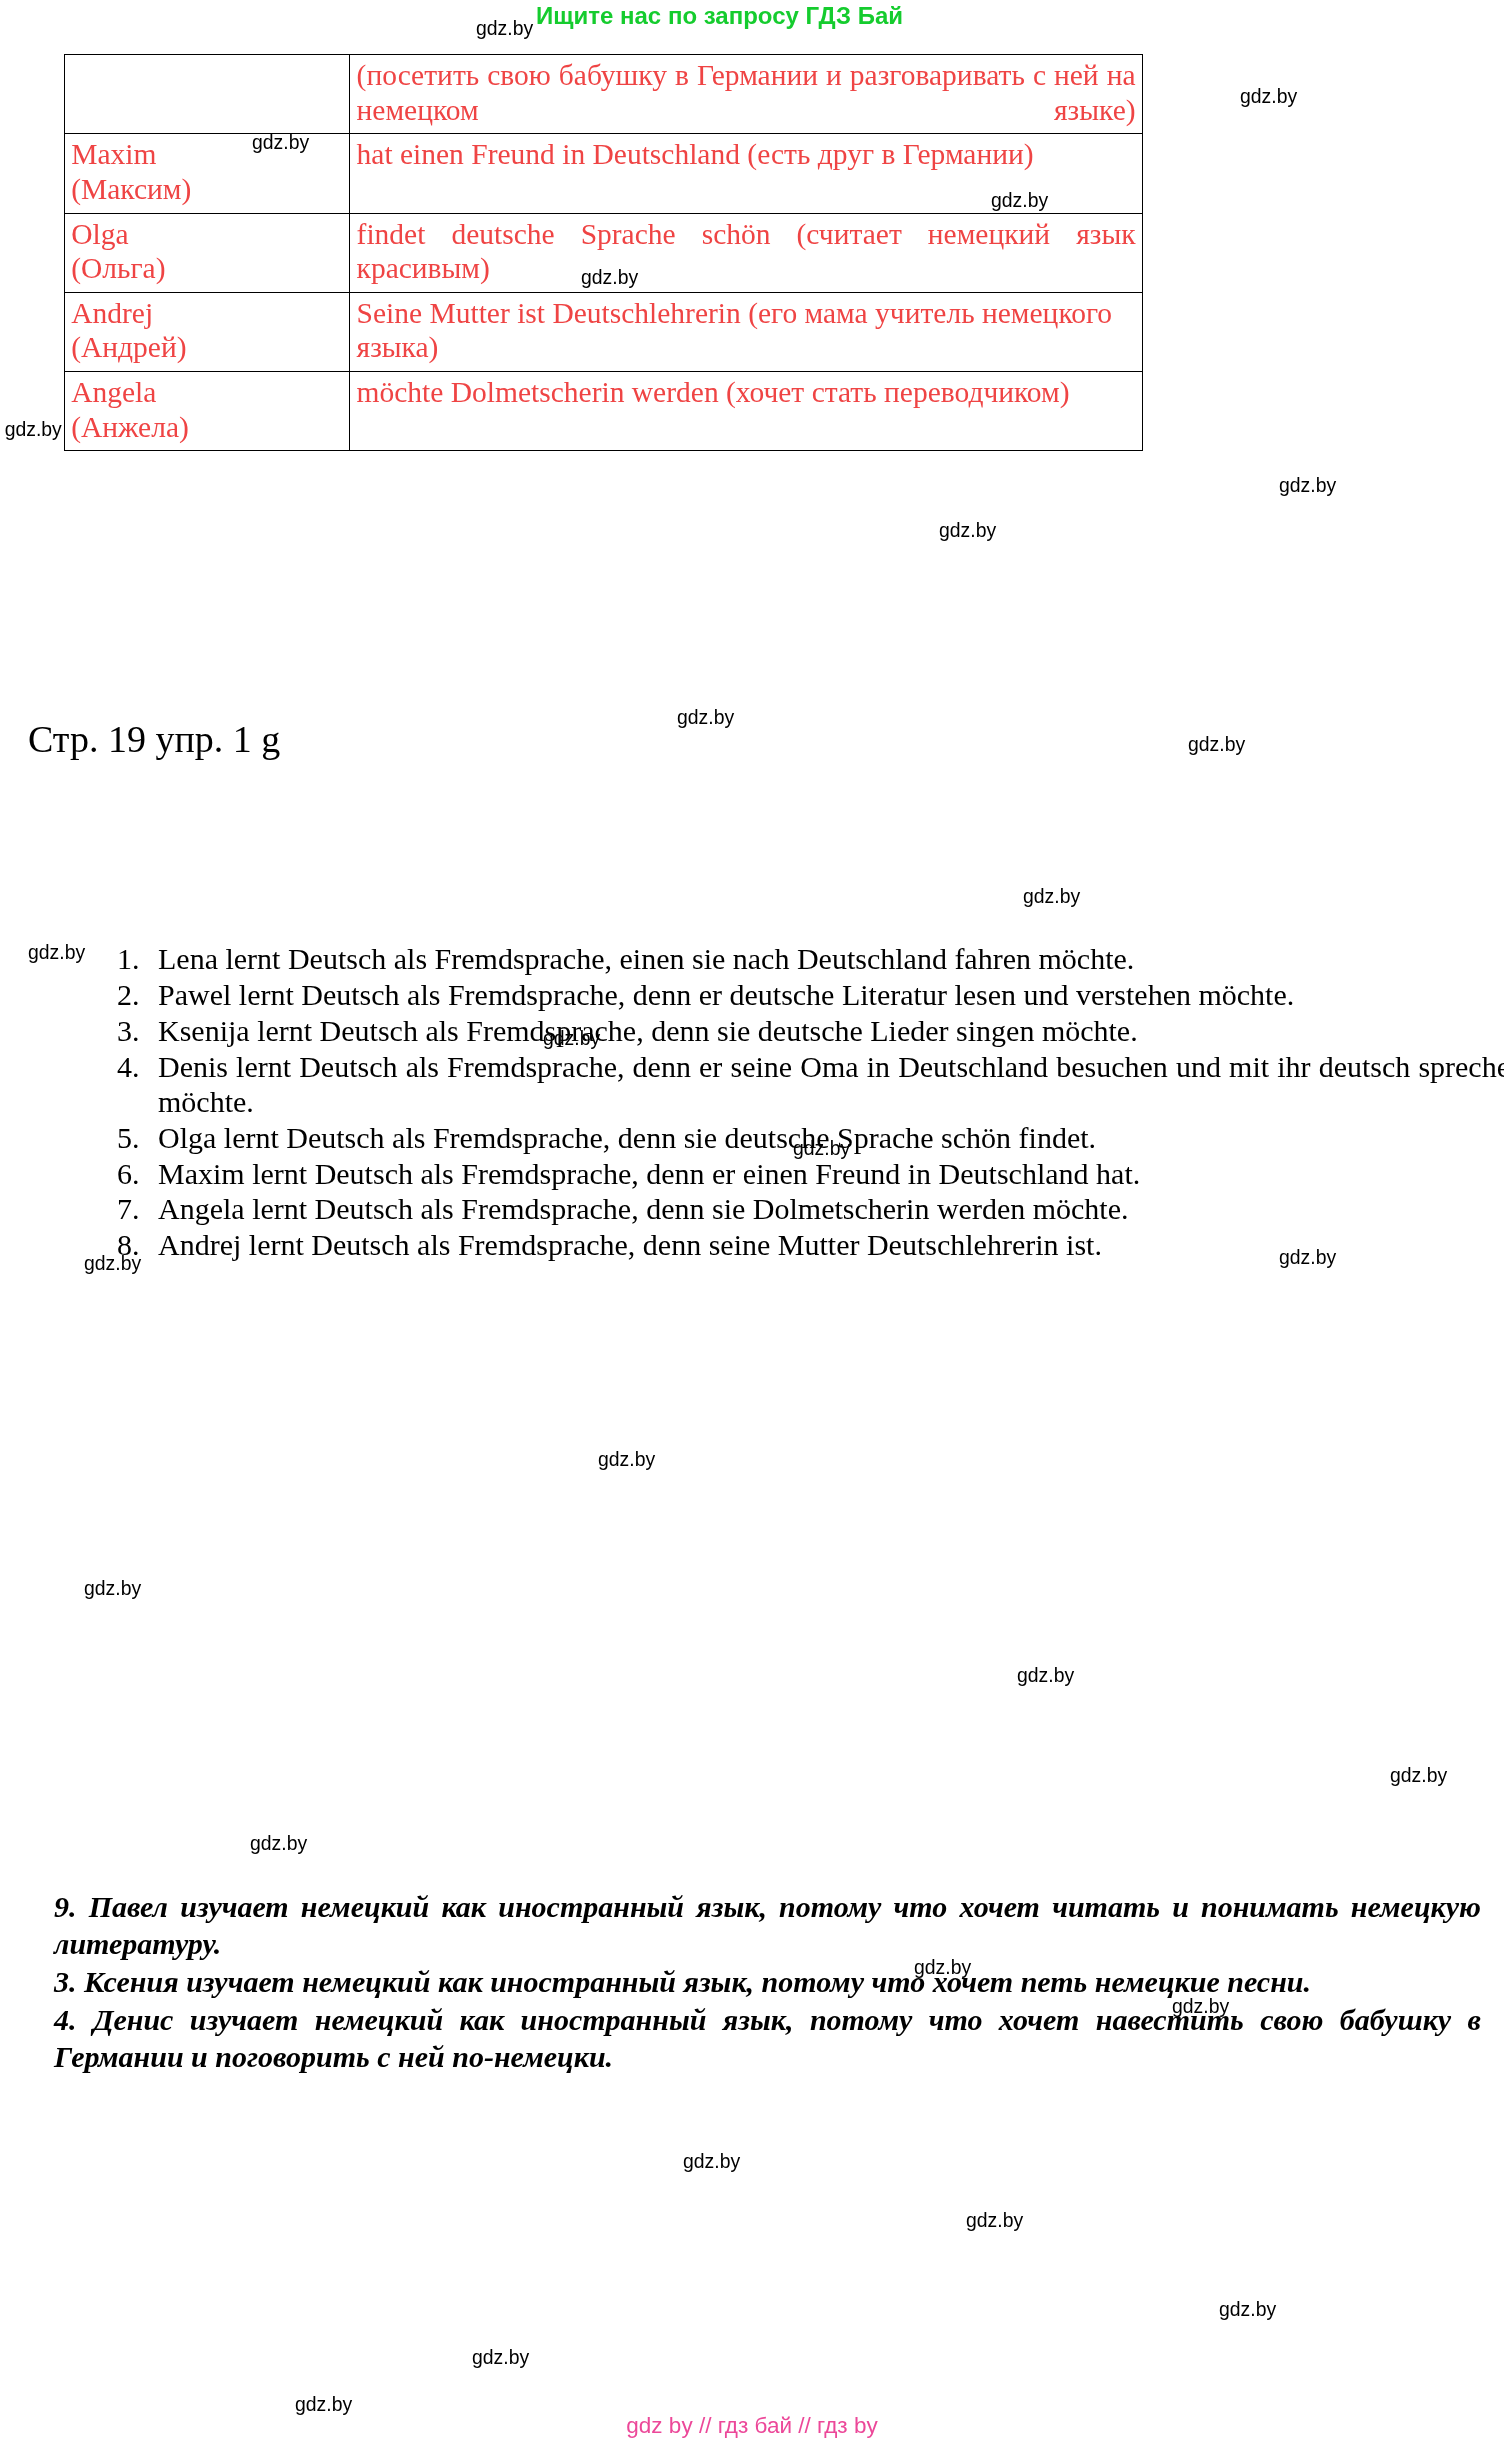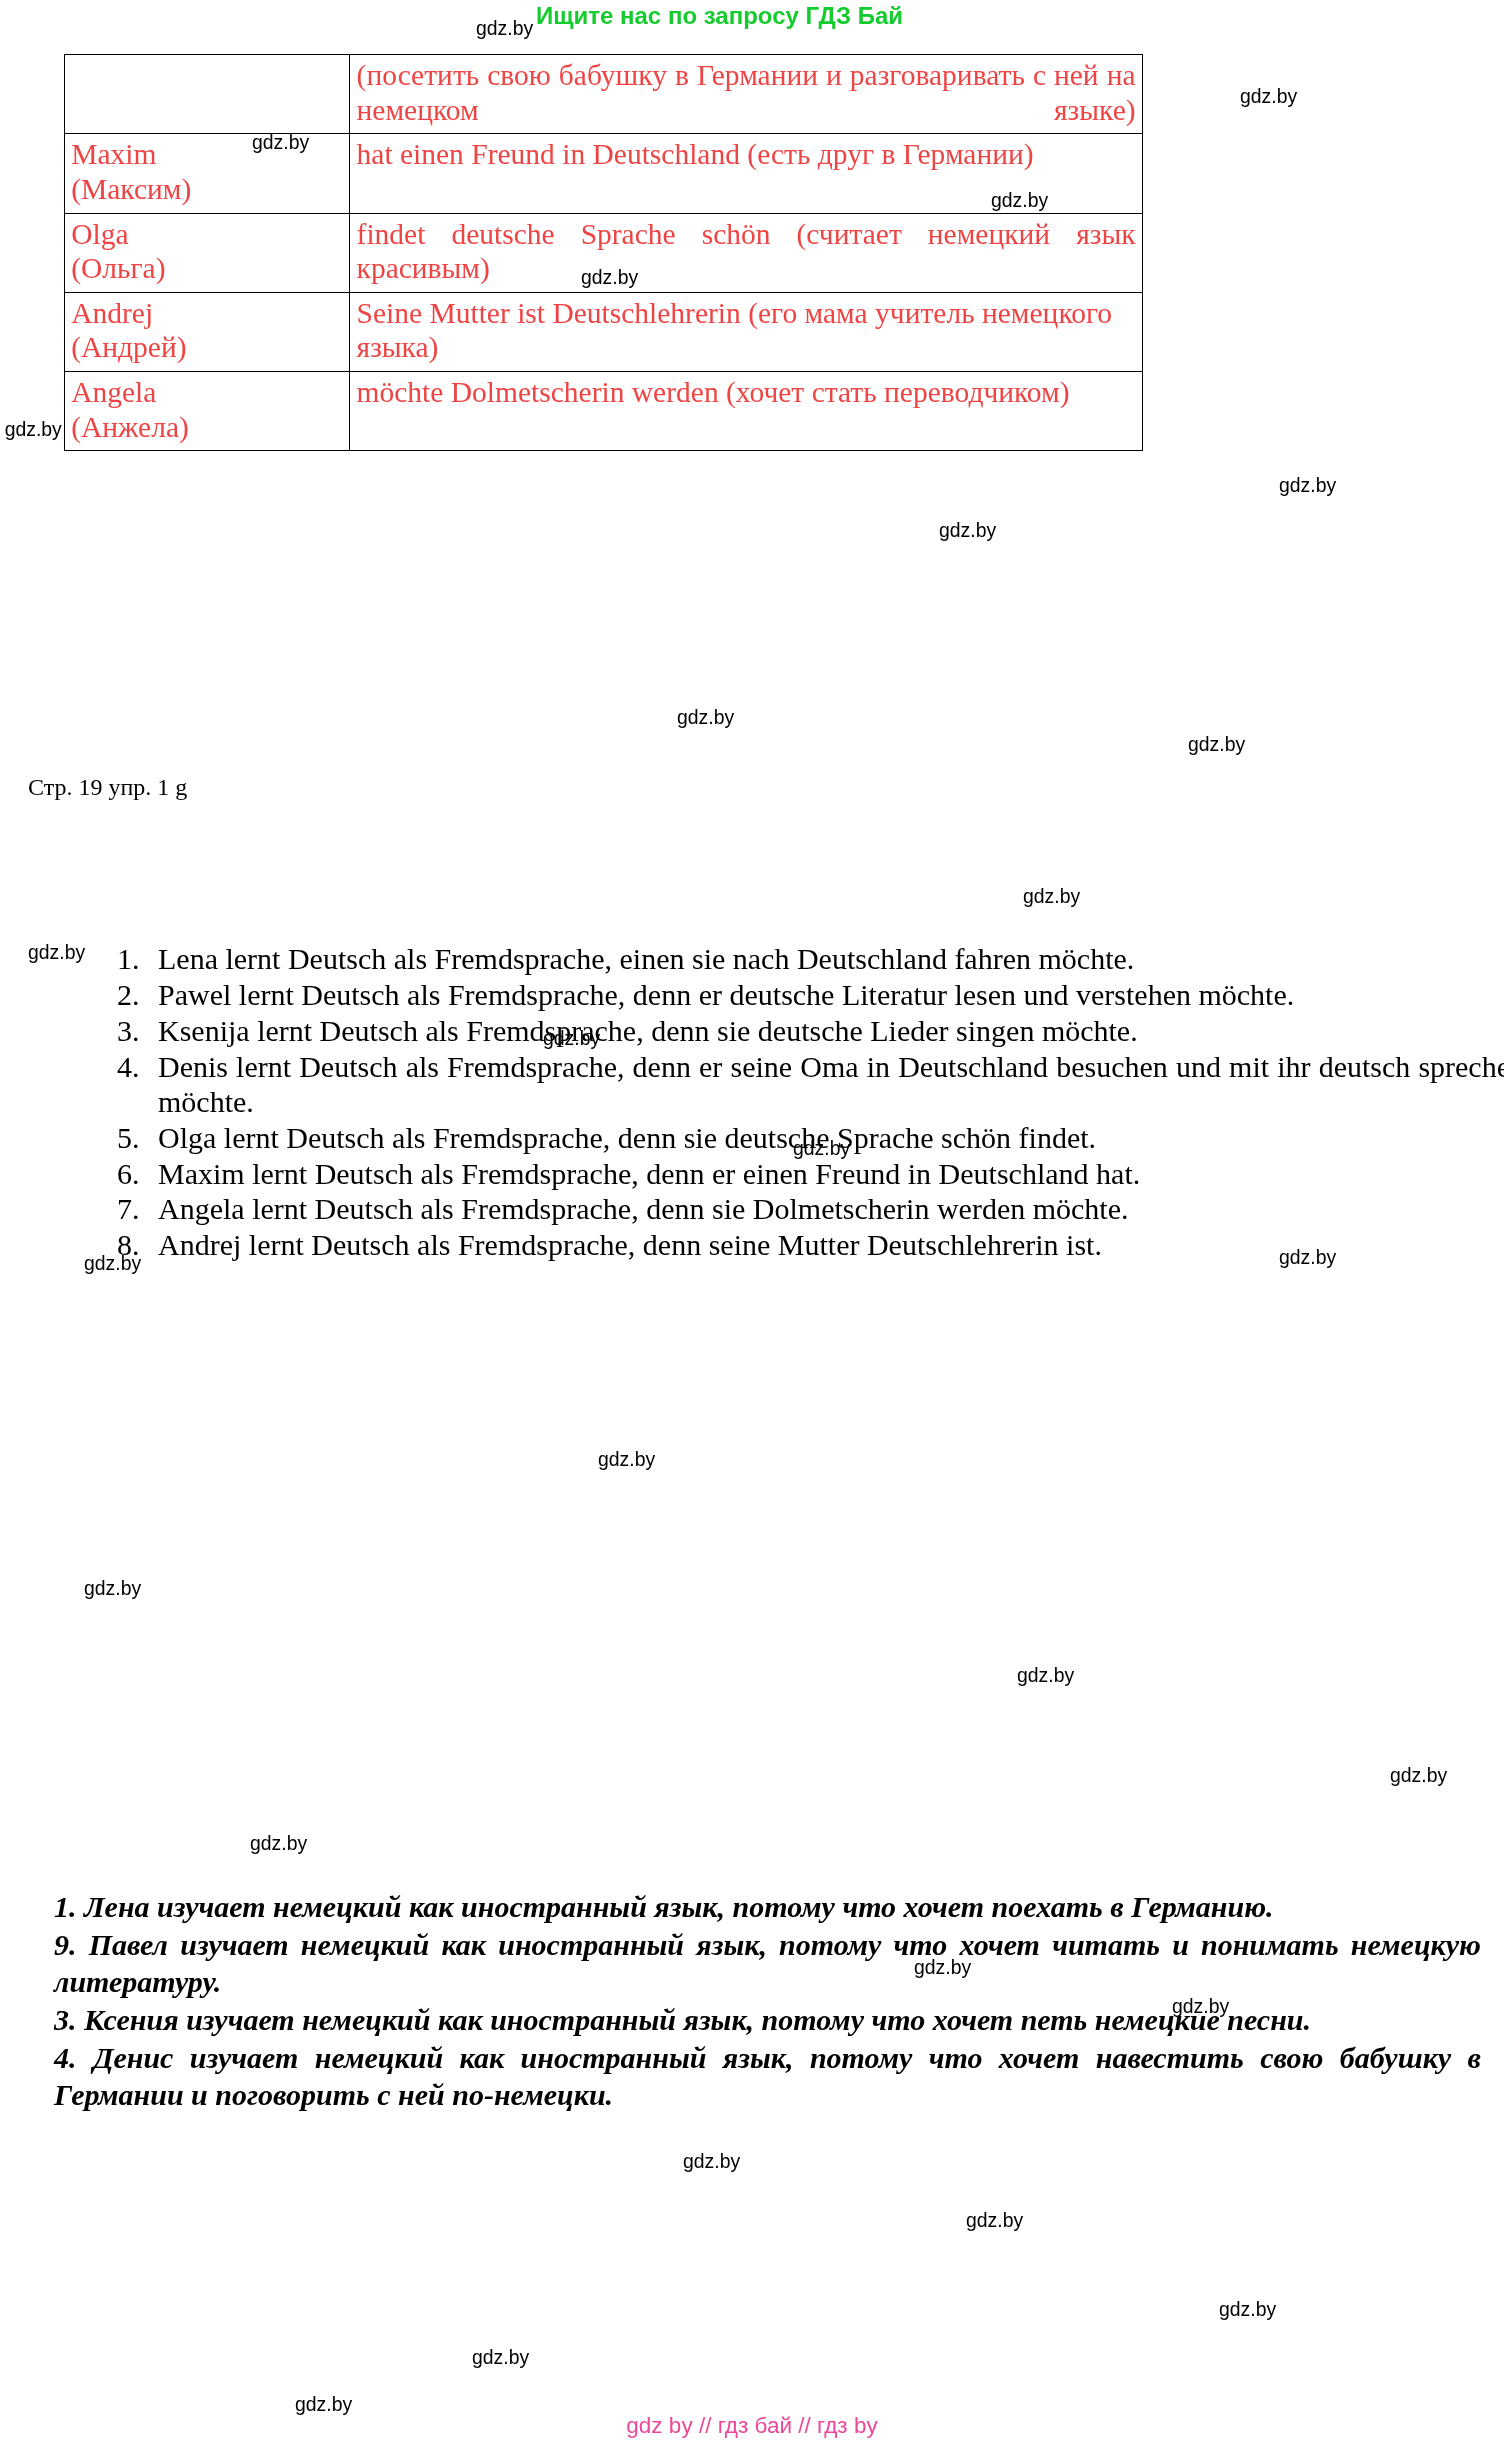--- a/index.html
+++ b/index.html
@@ -63,22 +63,22 @@
   .tbl .nm { display: block; }
 
   
   .blk {
     position: absolute;
     color: #000000;
   }
 
   .ex-title {
     left: 28px;
-    top: 773px;
-    font-size: 24px;
+    top: 717px;
+    font-size: 38px;
     line-height: 1.18;
     white-space: nowrap;
   }
   .ex-desc {
     left: 28px;
     top: 779px;
     width: 1453px;
     font-size: 30px;
     line-height: 1.2;
     text-align: justify;
@@ -217,21 +217,20 @@
     <li><span>Pawel lernt Deutsch als Fremdsprache, denn er deutsche Literatur lesen und verstehen möchte.</span></li>
     <li><span>Ksenija lernt Deutsch als Fremdsprache, denn sie deutsche Lieder singen möchte.</span></li>
     <li><span>Denis lernt Deutsch als Fremdsprache, denn er seine Oma in Deutschland besuchen und mit ihr deutsch sprechen möchte.</span></li>
     <li><span>Olga lernt Deutsch als Fremdsprache, denn sie deutsche Sprache schön findet.</span></li>
     <li><span>Maxim lernt Deutsch als Fremdsprache, denn er einen Freund in Deutschland hat.</span></li>
     <li><span>Angela lernt Deutsch als Fremdsprache, denn sie Dolmetscherin werden möchte.</span></li>
     <li><span>Andrej lernt Deutsch als Fremdsprache, denn seine Mutter Deutschlehrerin ist.</span></li>
   </ol>
 
   <div class="ru-answers">
-    <p>1. Лена изучает немецкий как иностранный язык, потому что хочет поехать в Германию.</p>
     <p>9. Павел изучает немецкий как иностранный язык, потому что хочет читать и понимать немецкую литературу.</p>
     <p>3. Ксения изучает немецкий как иностранный язык, потому что хочет петь немецкие песни.</p>
     <p>4. Денис изучает немецкий как иностранный язык, потому что хочет навестить свою бабушку в Германии и поговорить с ней по-немецки.</p>
   </div>
 
   <div class="footer">gdz by  //  гдз бай  //  гдз by</div>
 
 </div>
 
 

